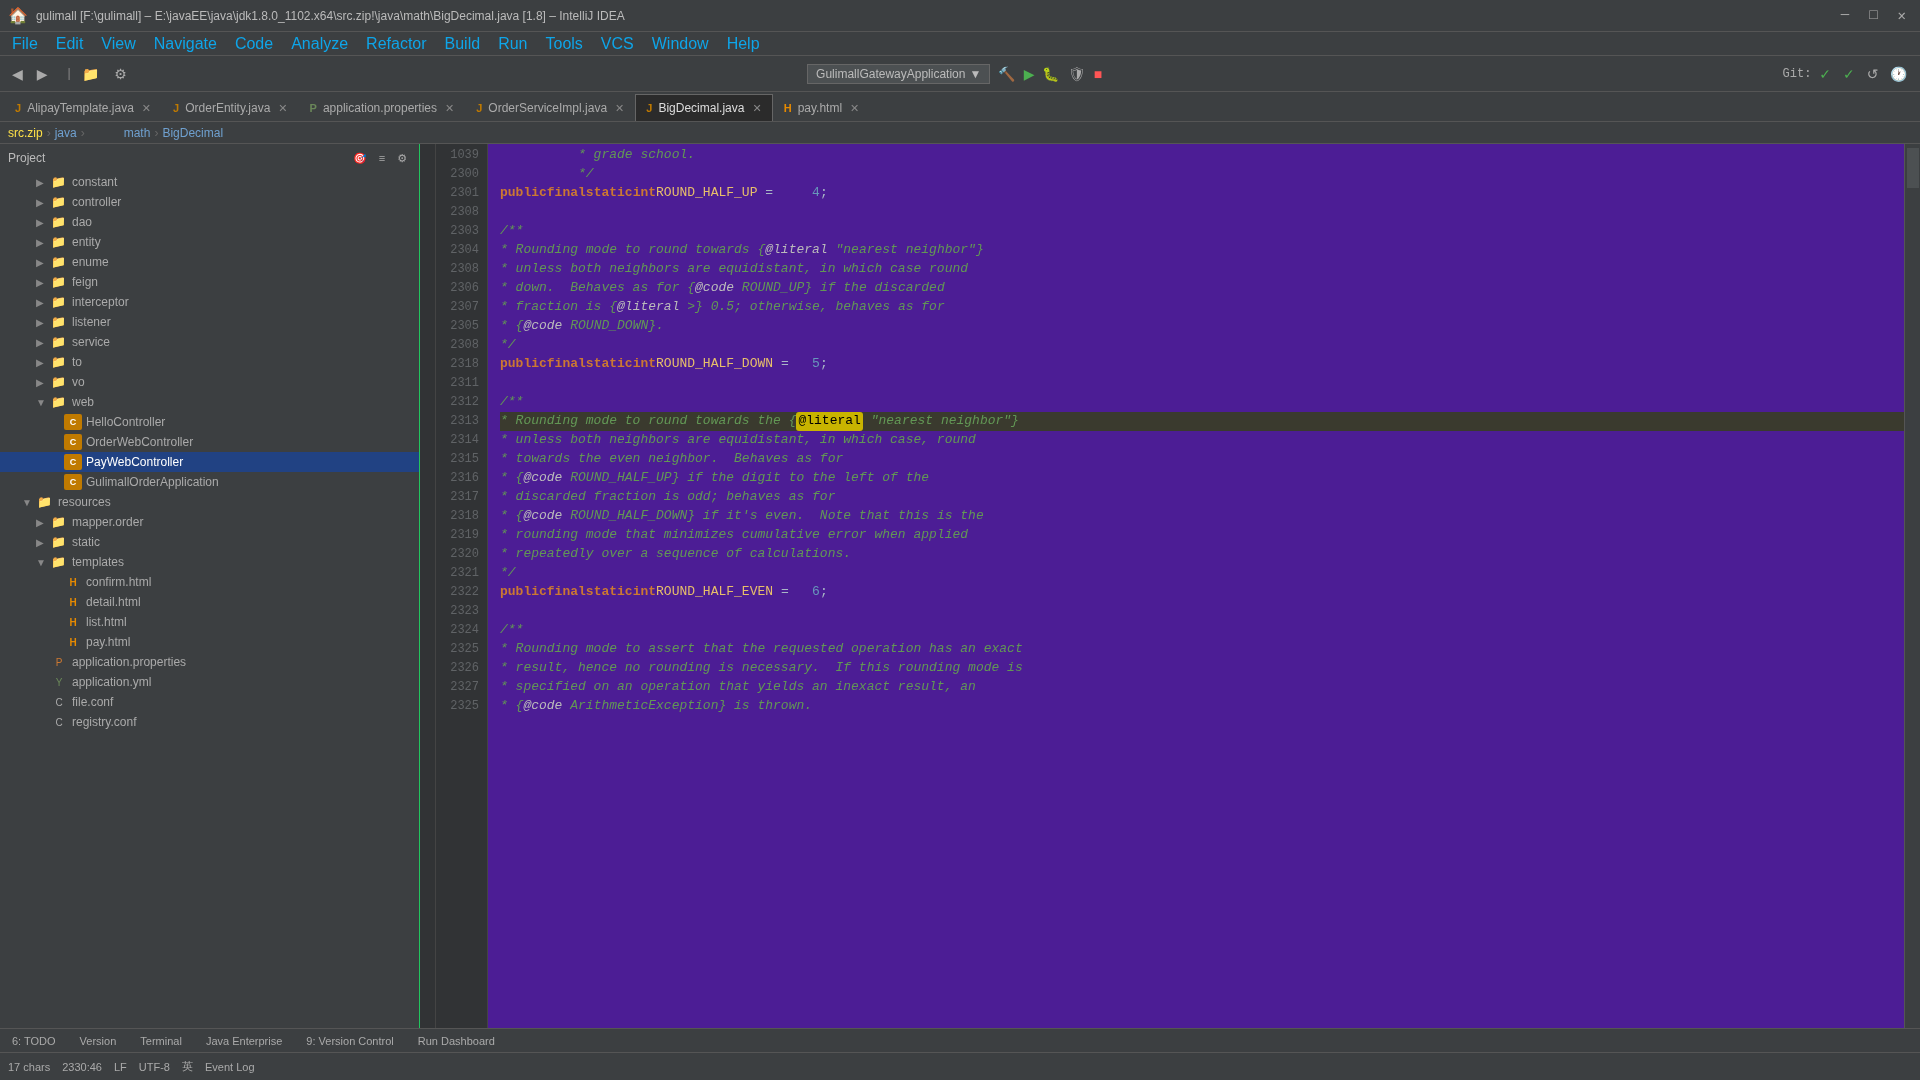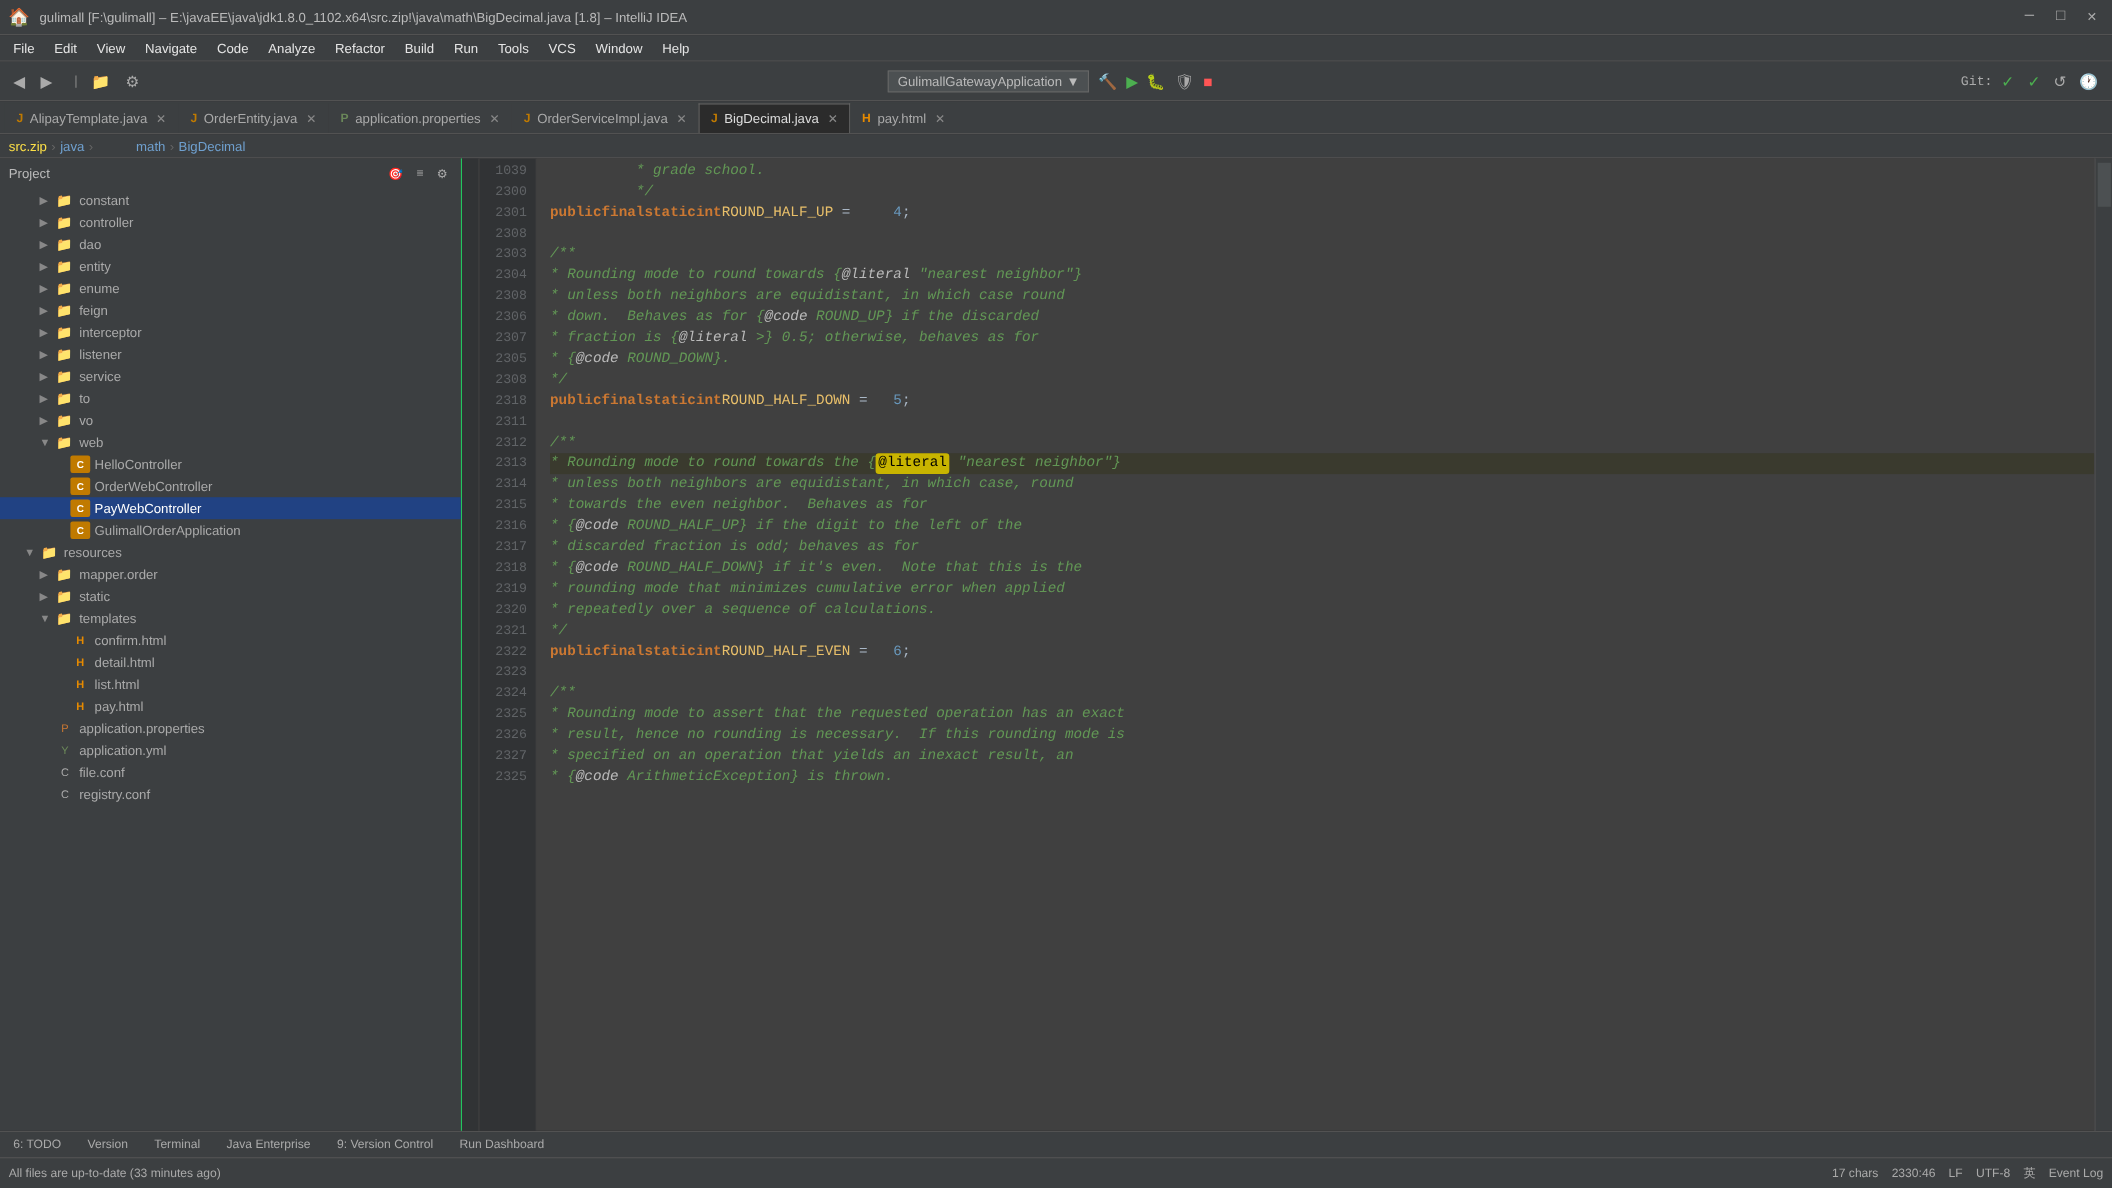--- a/index.html
+++ b/index.html
@@ -22,22 +22,22 @@
     #menubar {
       background: #3c3f41;
       height: 24px;
       display: flex;
       align-items: center;
       padding: 0 4px;
       border-bottom: 1px solid #555;
       gap: 2px;
     }
     .menu-item {
-      color: #e5e5e5;
-      font-size: 12px;
+      color: #0ea5e9;
+      font-size: 16px;
       font-family: Arial, sans-serif;
       padding: 2px 8px;
       cursor: pointer;
     }
 
     
     #toolbar {
       background: #3c3f41;
       height: 36px;
       display: flex;
@@ -177,21 +177,21 @@
       font-size: 12px;
       line-height: 1.45;
       overflow: hidden;
       border-right: 1px solid #444;
       user-select: none;
     }
     .line-num { height: 19px; display: flex; align-items: center; justify-content: flex-end; }
 
     #code-content {
       flex: 1;
-      background: #404040;
+      background: #4c1d95;
       padding: 2px 0 2px 12px;
       overflow-y: auto;
       overflow-x: auto;
       line-height: 1.45;
       font-size: 13px;
       white-space: pre;
     }
     .code-line {
       height: 19px;
       display: flex;
@@ -579,23 +579,20 @@
     </div>
     <div class="bottom-tool-item">
       <span>9: Version Control</span>
     </div>
     <div class="bottom-tool-item">
       <span>Run Dashboard</span>
     </div>
   </div>
 
 <div id="statusbar">
-  <div class="status-left">
-    <span>All files are up-to-date (33 minutes ago)</span>
-  </div>
   <div class="status-right">
     <span>17 chars</span>
     <span>2330:46</span>
     <span>LF</span>
     <span>UTF-8</span>
     <span>英</span>
     <span style="cursor:pointer;">Event Log</span>
   </div>
 </div>
 

